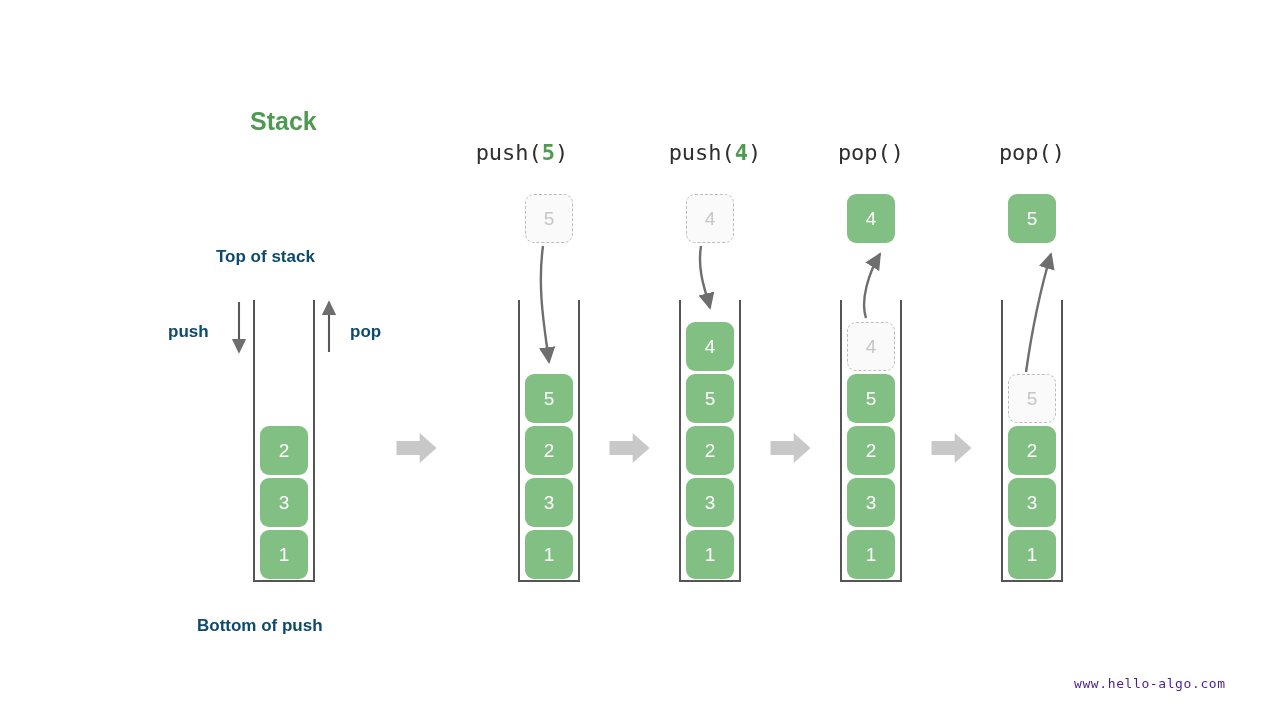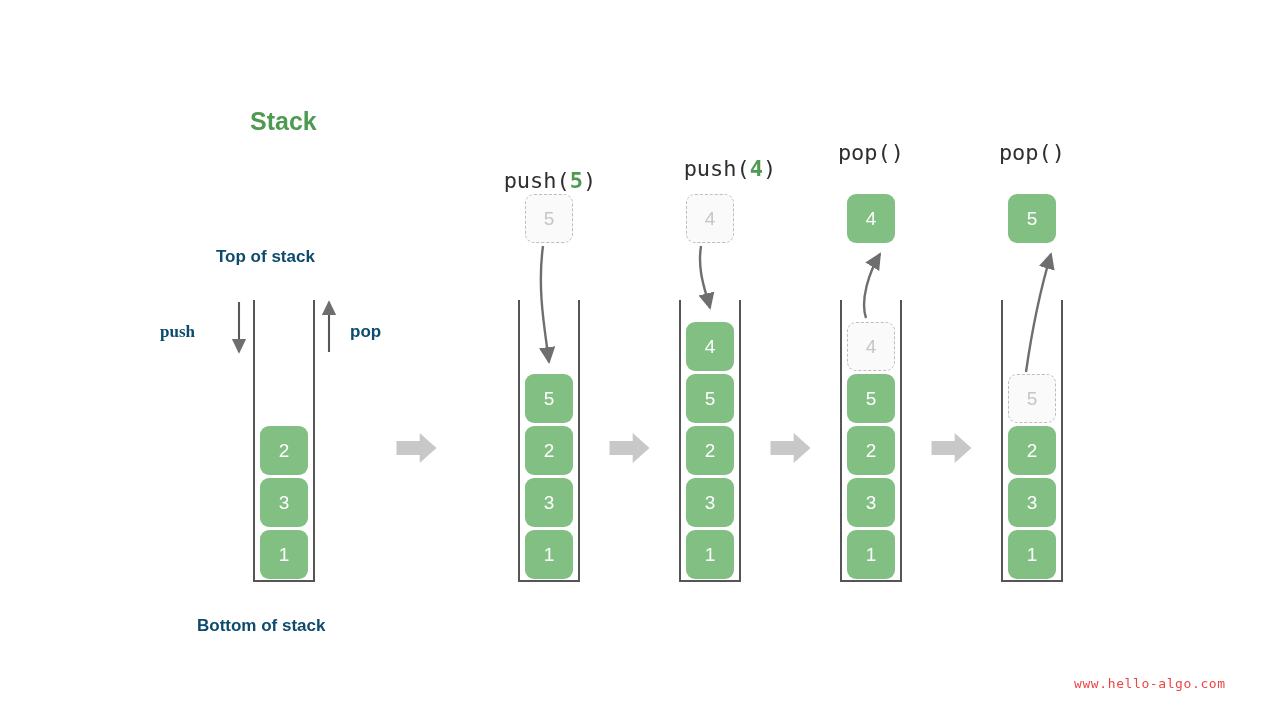--- a/index.html
+++ b/index.html
@@ -33,38 +33,38 @@
     letter-spacing: 0px;
   }
   .edge-label {
     font-size: 17px;
     font-weight: bold;
     color: #0c4a6e;
     white-space: nowrap;
   }
   .top-label  { left: 216px; top: 247px; }
   .bot-label  { left: 197px; top: 616px; }
-  .push-label { left: 160px; top: 322px; font-family: Liberation Serif, serif; }
+  .push-label { left: 168px; top: 322px; }
   .pop-label  { left: 350px; top: 322px; }
 
   .op-label {
     font-family: "DejaVu Sans Mono", "Liberation Mono", monospace;
     font-size: 22px;
     color: #2f2f2f;
     white-space: nowrap;
     text-align: center;
   }
   .op-label .num { color: #4e9a51; font-weight: bold; }
 
   .watermark {
     left: 1074px;
     top: 676px;
     font-family: "DejaVu Sans Mono", "Liberation Mono", monospace;
     font-size: 13px;
-    color: #ef4444;
+    color: #4c1d95;
     letter-spacing: 0.6px;
     white-space: nowrap;
   }
 
   
   .stack-container {
     position: absolute;
     width: 62px;
   }
   .stack-container .wall {
@@ -116,46 +116,46 @@
     pointer-events: none;
   }
 </style>
 </head>
 <body>
 
 <div class="canvas">
 
   <div class="abs stack-title">Stack</div>
   <div class="abs edge-label top-label">Top of stack</div>
-  <div class="abs edge-label bot-label">Bottom of stack</div>
+  <div class="abs edge-label bot-label">Bottom of push</div>
   <div class="abs edge-label push-label">push</div>
   <div class="abs edge-label pop-label">pop</div>
   <div class="abs watermark">www.hello-algo.com</div>
 
   <div id="panels-root">
       <div class="stack-container" style="left: 253px; top: 300px; height: 282px;">
         <div class="wall left"></div>
         <div class="wall right"></div>
         <div class="floor"></div>
       </div>
       <div class="cell solid" style="left: 260px; top: 426px;">2</div>
       <div class="cell solid" style="left: 260px; top: 478px;">3</div>
       <div class="cell solid" style="left: 260px; top: 530px;">1</div>
-      <div class="abs op-label" style="left: 460px; top: 140px; width: 180px; margin-top: 28px;"><span>push(</span><span class="num">5</span><span>)</span></div>
+      <div class="abs op-label" style="left: 432px; top: 140px; width: 180px;"><span>push(</span><span class="num">5</span><span>)</span></div>
       <div class="cell ghost" style="left: 525px; top: 194px;">5</div>
       <div class="stack-container" style="left: 518px; top: 300px; height: 282px;">
         <div class="wall left"></div>
         <div class="wall right"></div>
         <div class="floor"></div>
       </div>
       <div class="cell solid" style="left: 525px; top: 374px;">5</div>
       <div class="cell solid" style="left: 525px; top: 426px;">2</div>
       <div class="cell solid" style="left: 525px; top: 478px;">3</div>
       <div class="cell solid" style="left: 525px; top: 530px;">1</div>
-      <div class="abs op-label" style="left: 640px; top: 140px; width: 180px; margin-top: 16px;"><span>push(</span><span class="num">4</span><span>)</span></div>
+      <div class="abs op-label" style="left: 625px; top: 140px; width: 180px;"><span>push(</span><span class="num">4</span><span>)</span></div>
       <div class="cell ghost" style="left: 686px; top: 194px;">4</div>
       <div class="stack-container" style="left: 679px; top: 300px; height: 282px;">
         <div class="wall left"></div>
         <div class="wall right"></div>
         <div class="floor"></div>
       </div>
       <div class="cell solid" style="left: 686px; top: 322px;">4</div>
       <div class="cell solid" style="left: 686px; top: 374px;">5</div>
       <div class="cell solid" style="left: 686px; top: 426px;">2</div>
       <div class="cell solid" style="left: 686px; top: 478px;">3</div>

